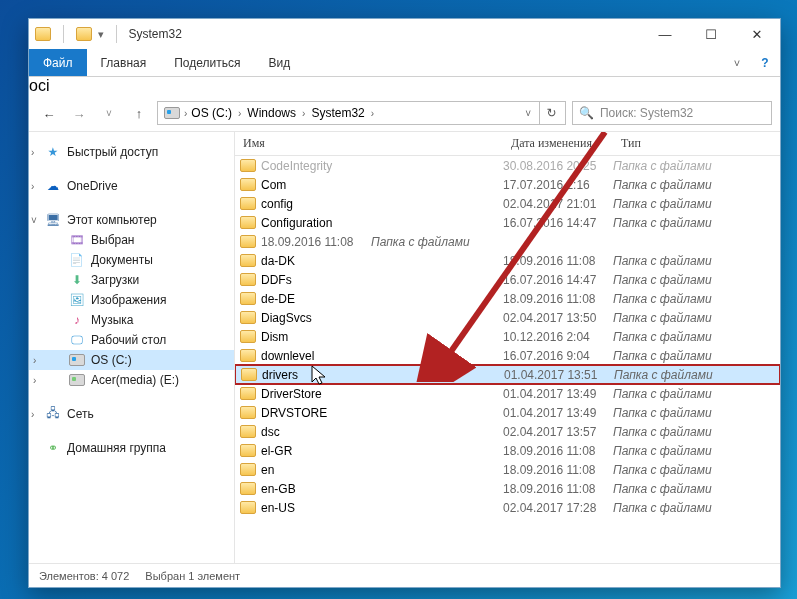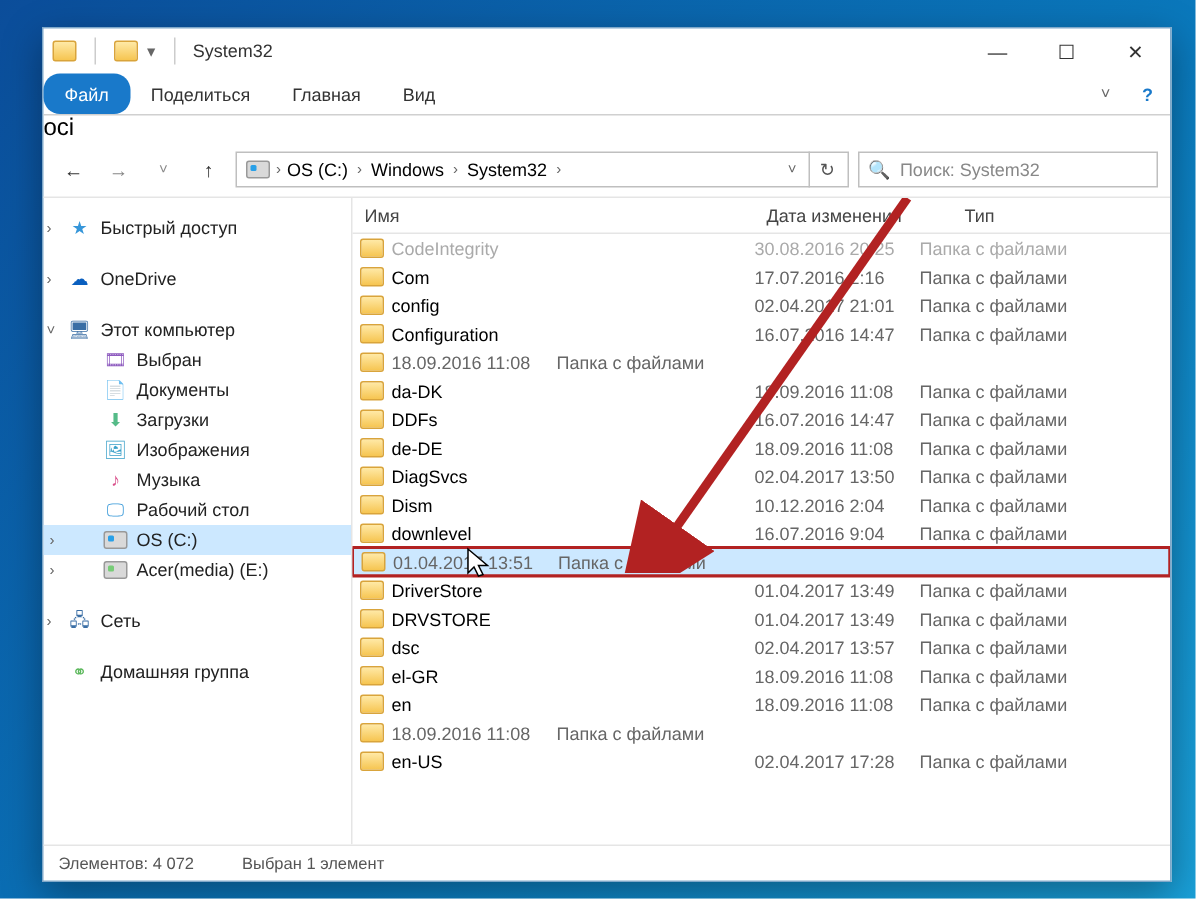--- a/index.html
+++ b/index.html
@@ -6,21 +6,21 @@
   body { background: linear-gradient(135deg, #0b4d9a 0%, #0a7abd 60%, #1aa0d8 100%); width: 797px; height: 599px; overflow: hidden; position: relative; }
   .window { position: absolute; left: 28px; top: 18px; width: 753px; height: 570px; background: #fff; border: 1px solid #7fa8c9; box-shadow: 0 8px 24px rgba(0,0,0,.35); display: flex; flex-direction: column; }
   .titlebar { height: 30px; display: flex; align-items: center; padding: 0 0 0 6px; }
   .titlebar .tb-left { display: flex; align-items: center; gap: 6px; }
   .titlebar .tb-left .folder-icon { width: 16px; height: 14px; background: linear-gradient(#ffe9a6,#f6c551); border: 1px solid #d9a43b; border-radius: 2px; }
   .titlebar .sep { width: 1px; height: 18px; background: #ccc; margin: 0 6px; }
   .titlebar .title { font-size: 12px; color: #333; }
   .win-controls { margin-left: auto; display: flex; }
   .win-controls .wc { width: 46px; height: 30px; display: flex; align-items: center; justify-content: center; font-size: 13px; color: #333; }
   .ribbon-tabs { height: 28px; display: flex; align-items: stretch; border-bottom: 1px solid #d0d0d0; }
-  .ribbon-tabs .tab { padding: 0 14px; font-size: 12px; display: flex; align-items: center; color: #333; border-radius: 11px; }
+  .ribbon-tabs .tab { padding: 0 14px; font-size: 12px; display: flex; align-items: center; color: #333; }
   .ribbon-tabs .tab.file { background: #1979ca; color: #fff; }
   .ribbon-tabs .vbar { margin-left: auto; width: 26px; display: flex; align-items: center; justify-content: center; color: #666; font-size: 11px;}
   .ribbon-tabs .help { width: 30px; display: flex; align-items: center; justify-content: center; color: #1979ca; font-weight: bold; font-size: 12px;}
   .addrrow { height: 36px; display: flex; align-items: center; padding: 4px 8px; gap: 6px; }
   .navbtn { width: 24px; height: 24px; border-radius: 3px; display:flex; align-items:center; justify-content:center; color:#888; font-size:13px;}
   .navbtn.enabled { color:#333; }
   .addressbar { flex: 1; height: 24px; border: 1px solid #bfbfbf; display: flex; align-items: center; padding: 0 2px; font-size: 12px; gap:2px;}
   .addressbar .crumb { padding: 2px 4px; display:flex; align-items:center; gap:4px; }
   .addressbar .sep2 { color:#666; font-size:10px; }
   .addressbar .disk-icon{ width:16px; height:12px; background:#d9d9d9; border:1px solid #999; border-radius:2px; position:relative;}
@@ -46,34 +46,34 @@
   .ico.dl{color:#5b8; }
   .ico.pic{color:#3aa0c9;}
   .ico.mus{color:#d94f8a;}
   .ico.desk{color:#3a9ad9;}
   .ico.drv{width:16px;height:12px;background:#d9d9d9;border:1px solid #999;border-radius:2px;position:relative;}
   .ico.drv::after{content:"";position:absolute;left:2px;top:2px;width:4px;height:4px;background:#28a0e8;border-radius:1px;}
   .ico.ext::after{background:#7c7;}
   .side-sep { height:10px; }
   .filearea { flex: 1; display:flex; flex-direction:column; position:relative;}
   .columns { display:flex; height:24px; border-bottom:1px solid #e5e5e5; font-size:12px; color:#444; align-items:center;}
-  .columns .col { padding:0 8px; border-right:1px solid transparent;}
+  .columns .col { padding:0 8px; border-right:1px solid transparent;font-family:Liberation Serif, serif;}
   .col-name{width:268px;}
   .col-date{width:110px;}
-  .col-type{flex:1;margin-left:22px;}
+  .col-type{flex:1;}
   .rows { flex:1; overflow-y:scroll; overflow-x:hidden; font-size:12px;}
   .row { display:flex; align-items:center; height:19px; }
   .row.hilite{background:#cce8ff; outline:2px solid #b22222; outline-offset:-1px; border:1px solid #b22222; box-sizing:border-box;}
   .row .r-icon{width:26px;display:flex;justify-content:center;}
   .row .folder{width:16px;height:13px;background:linear-gradient(#ffe9a6,#f6c551);border:1px solid #d9a43b;border-radius:2px;}
   .row .r-name{width:242px;color:#000000;}
   .row .r-date{width:110px;color:#666;}
-  .row .r-type{flex:1;color:#666;}
+  .row .r-type{flex:1;color:#666;font-style:italic;}
   .row.faded .r-name,.row.faded .r-date,.row.faded .r-type{color:#aaa;}
-  .statusbar { height:24px; border-top:1px solid #e5e5e5; display:flex; align-items:center; padding:0 10px; font-size:11px; color:#555; gap:32px;}
+  .statusbar { height:24px; border-top:1px solid #e5e5e5; display:flex; align-items:center; padding:0 10px; font-size:11px; color:#555; gap:16px;}
   .cursor { position:absolute; pointer-events:none; }
   .arrow-ann { position:absolute; pointer-events:none; }
   ::-webkit-scrollbar{width:16px;}
   ::-webkit-scrollbar-track{background:#f0f0f0;}
   ::-webkit-scrollbar-thumb{background:#c2c2c2;border:1px solid #f0f0f0;}
   ::-webkit-scrollbar-button{height:16px;background:#f0f0f0;}
 </style>
 </head>
 <body>
 
@@ -90,22 +90,22 @@
     </div>
     <div class="win-controls">
       <div class="wc">—</div>
       <div class="wc">☐</div>
       <div class="wc">✕</div>
     </div>
   </div>
 
   <div class="ribbon-tabs">
     <div class="tab file">Файл</div>
+    <div class="tab">Главная</div>
     <div class="tab">Поделиться</div>
-    <div class="tab">Главная</div>
     <div class="tab">Вид</div>
     <div class="vbar">˅</div>
     <div class="help">?</div>
   </div>осі
 
   <div class="addrrow">
     <div class="navbtn enabled">←</div>
     <div class="navbtn">→</div>
     <div class="navbtn" style="font-size:10px">˅</div>
     <div class="navbtn enabled">↑</div>
@@ -287,20 +287,21 @@
               <span class="folder"></span>
             </span>
             <span class="r-name">downlevel</span>
             <span class="r-date">16.07.2016 9:04</span>
             <span class="r-type">Папка с файлами</span>
           </div>
           <div class="row hilite">
             <span class="r-icon">
               <span class="folder"></span>
             </span>
+            <span class="r-name">drivers</span>
             <span class="r-date">01.04.2017 13:51</span>
             <span class="r-type">Папка с файлами</span>
           </div>
           <div class="row">
             <span class="r-icon">
               <span class="folder"></span>
             </span>
             <span class="r-name">DriverStore</span>
             <span class="r-date">01.04.2017 13:49</span>
             <span class="r-type">Папка с файлами</span>
@@ -334,20 +335,21 @@
               <span class="folder"></span>
             </span>
             <span class="r-name">en</span>
             <span class="r-date">18.09.2016 11:08</span>
             <span class="r-type">Папка с файлами</span>
           </div>
           <div class="row">
             <span class="r-icon">
               <span class="folder"></span>
             </span>
+            <span class="r-name">en-GB</span>
             <span class="r-date">18.09.2016 11:08</span>
             <span class="r-type">Папка с файлами</span>
           </div>
           <div class="row">
             <span class="r-icon">
               <span class="folder"></span>
             </span>
             <span class="r-name">en-US</span>
             <span class="r-date">02.04.2017 17:28</span>
             <span class="r-type">Папка с файлами</span>

